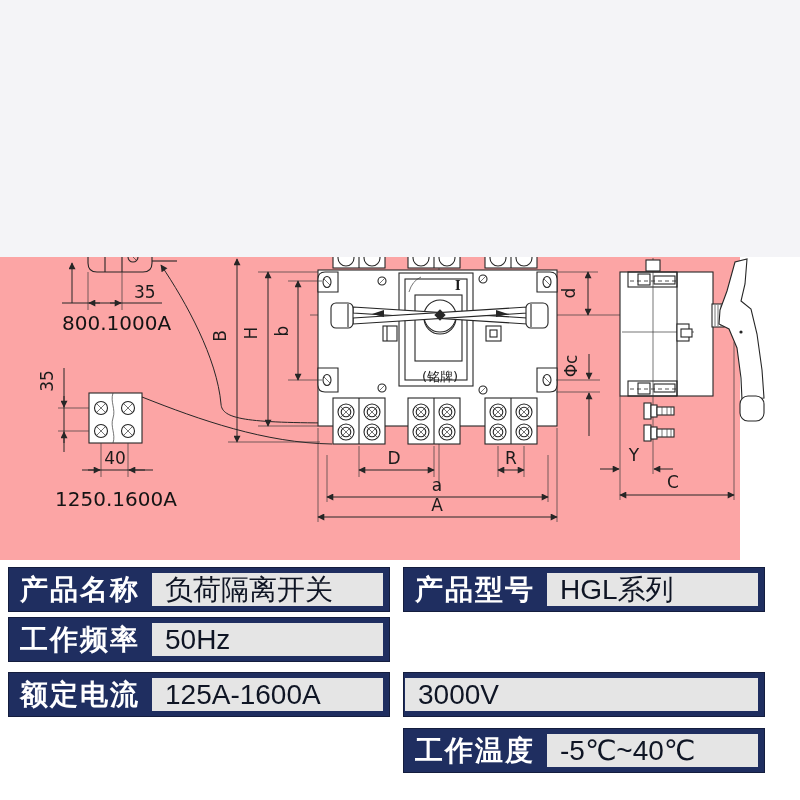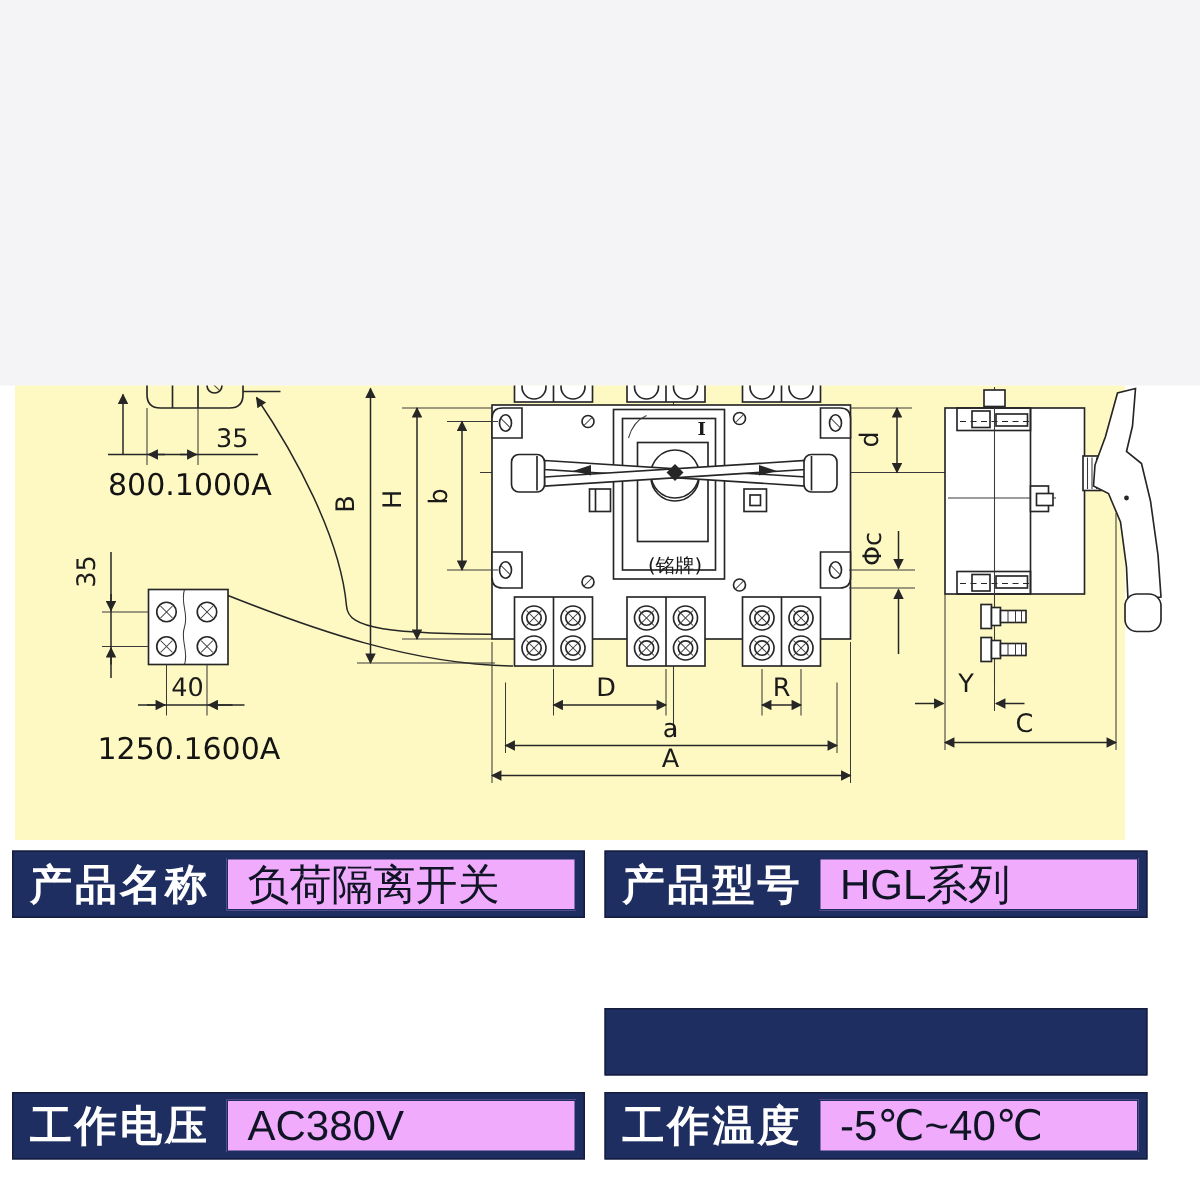--- a/index.html
+++ b/index.html
@@ -1,21 +1,21 @@
 <!DOCTYPE html>
 <html><head>
 <meta charset="utf-8">
 <style>
   html,body{margin:0;padding:0;}
   body{
     width:800px;height:800px;position:relative;background:#ffffff;
     font-family:"Liberation Sans","DejaVu Sans",sans-serif;overflow:hidden;
   }
   .top-band{position:absolute;left:0;top:0;width:800px;height:257px;background:#f4f4f7;}
-  .drawing-wrap{position:absolute;left:10px;top:257px;width:740px;height:303px;background:#fef9c3;}
+  .drawing-wrap{position:absolute;left:0;top:257px;width:740px;height:303px;background:#fca5a5;}
   svg{display:block;}
   .dl{stroke:#262626;stroke-width:1.1;fill:none;stroke-linecap:butt;}
   .df{stroke:#262626;stroke-width:1.1;fill:#ffffff;}
   .thin{stroke:#3a3a3a;stroke-width:0.7;fill:none;}
   .dim{stroke:#262626;stroke-width:1;fill:none;}
   .dash{stroke:#262626;stroke-width:0.8;fill:none;stroke-dasharray:4 3;}
   .fill{fill:#262626;stroke:none;}
   .dt{font-family:"DejaVu Sans",sans-serif;font-size:17px;fill:#1b1b1b;}
   .cap{font-family:"DejaVu Sans",sans-serif;font-size:20px;fill:#141414;}
   .sm{font-family:"DejaVu Sans",sans-serif;font-size:13px;fill:#1b1b1b;}
@@ -27,21 +27,21 @@
     box-sizing:border-box;display:flex;align-items:stretch;
   }
   .col1{left:8px;width:382px;}
   .col2{left:403px;width:362px;}
   .r0{top:567px;} .r1{top:617px;} .r2{top:672px;} .r3{top:728px;}
   .spec-label{
     width:142px;flex:0 0 142px;color:#ffffff;font-weight:bold;font-size:28px;
     display:flex;align-items:center;justify-content:center;letter-spacing:2px;
   }
   .spec-value-box{
-    flex:1;background:#f0abfc;margin:4px 5px 4px 0;border:1px solid #1f2e60;
+    flex:1;background:#e5e5e5;margin:4px 5px 4px 0;border:1px solid #1f2e60;
     display:flex;align-items:center;
   }
   .spec-value{color:#0f1524;font-size:28px;padding-left:13px;white-space:nowrap;}
 </style>
 </head>
 <body>
 
 <div class="top-band"></div>
 
 <div class="drawing-wrap">
@@ -385,34 +385,43 @@
 </div>
 
 <div class="spec-table">
 
   <div class="spec-row col1 r0">
     <div class="spec-label">产品名称</div>
     <div class="spec-value-box">
       <span class="spec-value">负荷隔离开关</span>
     </div>
   </div>
-  <div class="spec-row col1 r3">
-    <div class="spec-label">工作电压</div>
-    <div class="spec-value-box">
-      <span class="spec-value">AC380V</span>
+  <div class="spec-row col1 r1">
+    <div class="spec-label">工作频率</div>
+    <div class="spec-value-box">
+      <span class="spec-value">50Hz</span>
+    </div>
+  </div>
+  <div class="spec-row col1 r2">
+    <div class="spec-label">额定电流</div>
+    <div class="spec-value-box">
+      <span class="spec-value">125A-1600A</span>
     </div>
   </div>
 
   <div class="spec-row col2 r0">
     <div class="spec-label">产品型号</div>
     <div class="spec-value-box">
       <span class="spec-value">HGL系列</span>
     </div>
   </div>
   <div class="spec-row col2 r2">
+    <div class="spec-value-box">
+      <span class="spec-value">3000V</span>
+    </div>
   </div>
   <div class="spec-row col2 r3">
     <div class="spec-label">工作温度</div>
     <div class="spec-value-box">
       <span class="spec-value">-5℃~40℃</span>
     </div>
   </div>
 
 </div>
 

